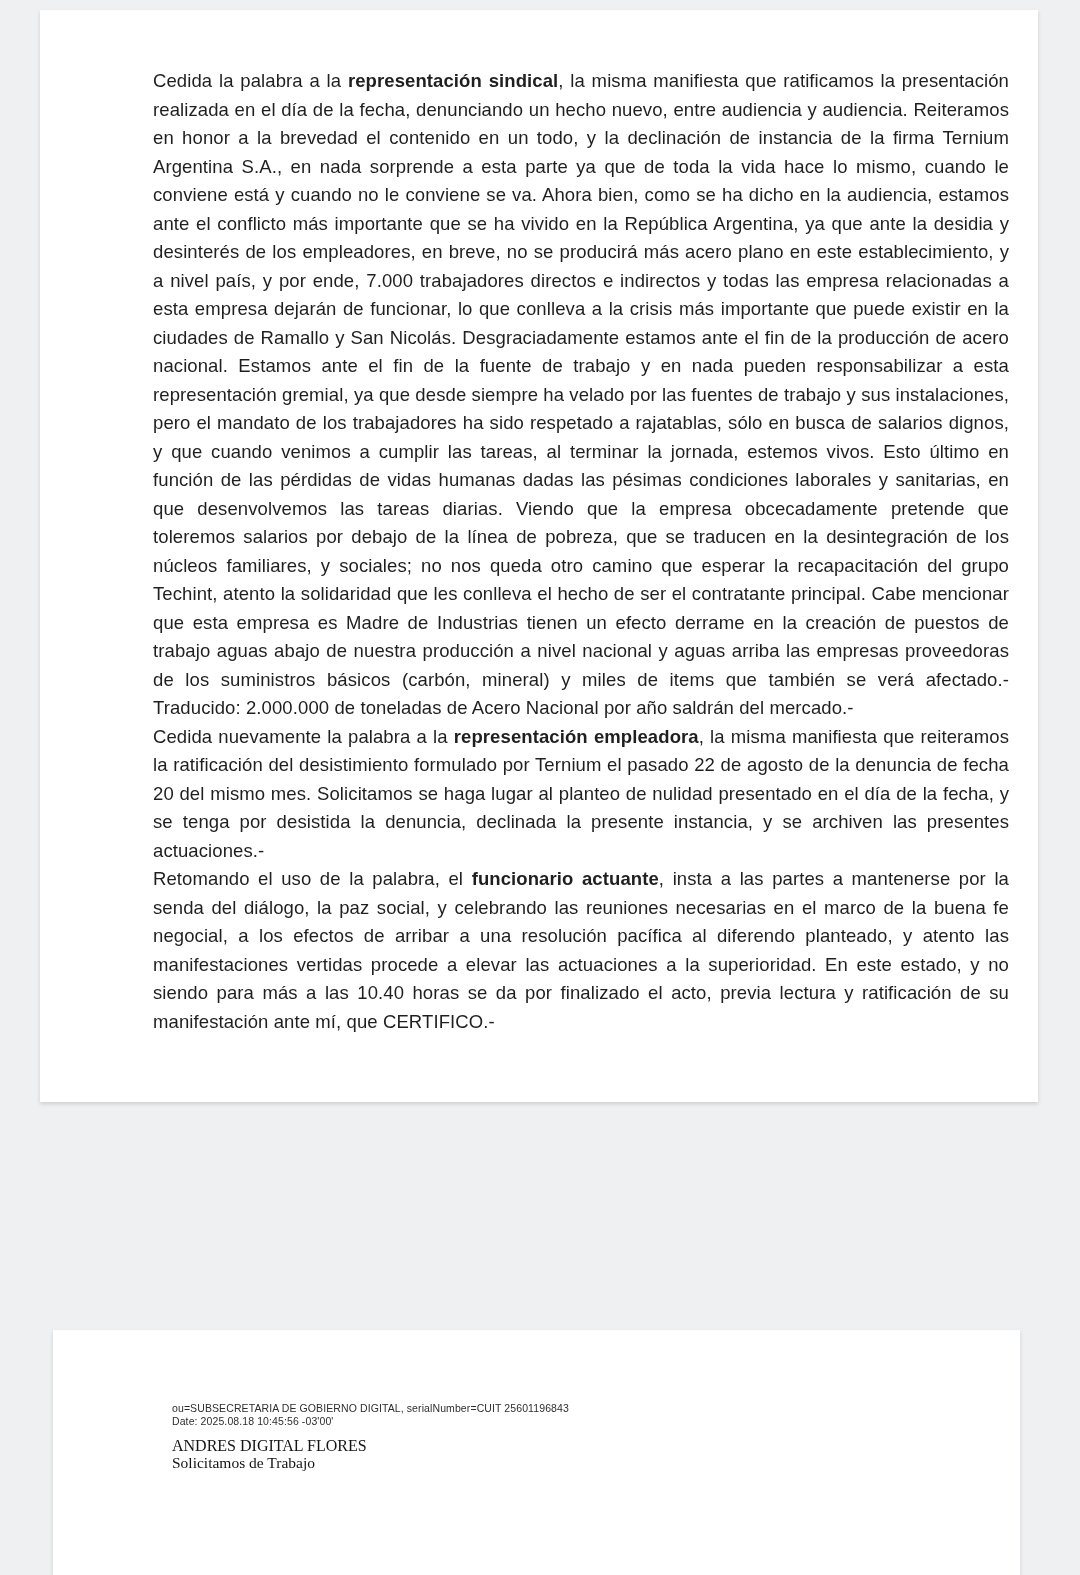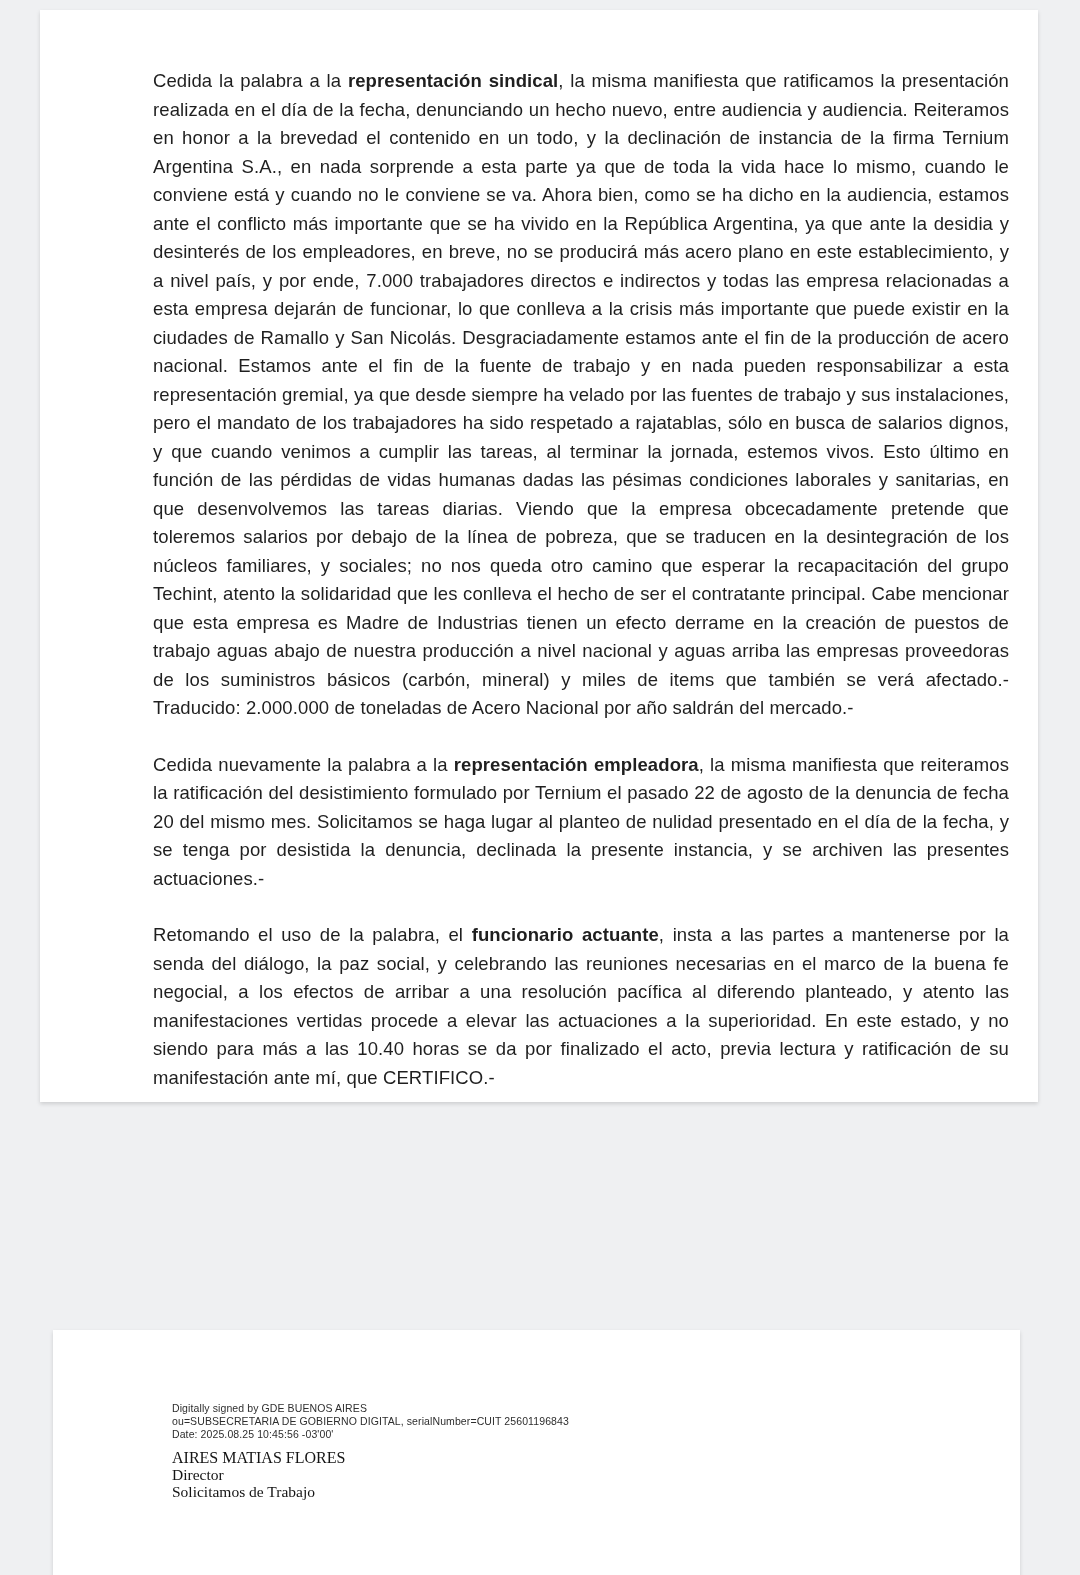--- a/index.html
+++ b/index.html
@@ -36,21 +36,20 @@
   }
   .doc-text p {
     margin: 0;
     font-size: 18.5px;
     line-height: 28.5px;
     color: #1f1f1f;
     text-align: justify;
     letter-spacing: 0.1px;
   }
   .doc-text p + p {
-    margin-top: 28px;
   }
   .doc-text b {
     font-weight: bold;
   }
   .cert {
     font-size: 10.5px;
     line-height: 12.8px;
     color: #2e2e2e;
     letter-spacing: 0.1px;
   }
@@ -74,22 +73,20 @@
 <div class="page page-1">
   <div class="doc-text">
     <p><span>Cedida la palabra a la </span><b>representación sindical</b><span>, la misma manifiesta que ratificamos la presentación realizada en el día de la fecha, denunciando un hecho nuevo, entre audiencia y audiencia. Reiteramos en honor a la brevedad el contenido en un todo, y la declinación de instancia de la firma Ternium Argentina S.A., en nada sorprende a esta parte ya que de toda la vida hace lo mismo, cuando le conviene está y cuando no le conviene se va. Ahora bien, como se ha dicho en la audiencia, estamos ante el conflicto más importante que se ha vivido en la República Argentina, ya que ante la desidia y desinterés de los empleadores, en breve, no se producirá más acero plano en este establecimiento, y a nivel país, y por ende, 7.000 trabajadores directos e indirectos y todas las empresa relacionadas a esta empresa dejarán de funcionar, lo que conlleva a la crisis más importante que puede existir en la ciudades de Ramallo y San Nicolás. Desgraciadamente estamos ante el fin de la producción de acero nacional. Estamos ante el fin de la fuente de trabajo y en nada pueden responsabilizar a esta representación gremial, ya que desde siempre ha velado por las fuentes de trabajo y sus instalaciones, pero el mandato de los trabajadores ha sido respetado a rajatablas, sólo en busca de salarios dignos, y que cuando venimos a cumplir las tareas, al terminar la jornada, estemos vivos. Esto último en función de las pérdidas de vidas humanas dadas las pésimas condiciones laborales y sanitarias, en que desenvolvemos las tareas diarias. Viendo que la empresa obcecadamente pretende que toleremos salarios por debajo de la línea de pobreza, que se traducen en la desintegración de los núcleos familiares, y sociales; no nos queda otro camino que esperar la recapacitación del grupo Techint, atento la solidaridad que les conlleva el hecho de ser el contratante principal. Cabe mencionar que esta empresa es Madre de Industrias tienen un efecto derrame en la creación de puestos de trabajo aguas abajo de nuestra producción a nivel nacional y aguas arriba las empresas proveedoras de los suministros básicos (carbón, mineral) y miles de items que también se verá afectado.- Traducido: 2.000.000 de toneladas de Acero Nacional por año saldrán del mercado.-</span></p>
     <p><span>Cedida nuevamente la palabra a la </span><b>representación empleadora</b><span>, la misma manifiesta que reiteramos la ratificación del desistimiento formulado por Ternium el pasado 22 de agosto de la denuncia de fecha 20 del mismo mes. Solicitamos se haga lugar al planteo de nulidad presentado en el día de la fecha, y se tenga por desistida la denuncia, declinada la presente instancia, y se archiven las presentes actuaciones.-</span></p>
     <p><span>Retomando el uso de la palabra, el </span><b>funcionario actuante</b><span>, insta a las partes a mantenerse por la senda del diálogo, la paz social, y celebrando las reuniones necesarias en el marco de la buena fe negocial, a los efectos de arribar a una resolución pacífica al diferendo planteado, y atento las manifestaciones vertidas procede a elevar las actuaciones a la superioridad. En este estado, y no siendo para más a las 10.40 horas se da por finalizado el acto, previa lectura y ratificación de su manifestación ante mí, que CERTIFICO.-</span></p>
   </div>
 </div>
 
 <div class="page page-2">
   <div class="cert">
-    <div>Digitally signed by GDE BUENOS AIRES</div>
     <div>ou=SUBSECRETARIA DE GOBIERNO DIGITAL, serialNumber=CUIT 25601196843</div>
-    <div>Date: 2025.08.25 10:45:56 -03'00'</div>
+    <div>Date: 2025.08.18 10:45:56 -03'00'</div>
   </div>
   <div class="signer">
-    <div class="sig-name">AIRES MATIAS FLORES</div>
-    <div>Director</div>
+    <div class="sig-name">ANDRES DIGITAL FLORES</div>
     <div>Solicitamos de Trabajo</div>
   </div>
 </div>
 
 </body></html>

